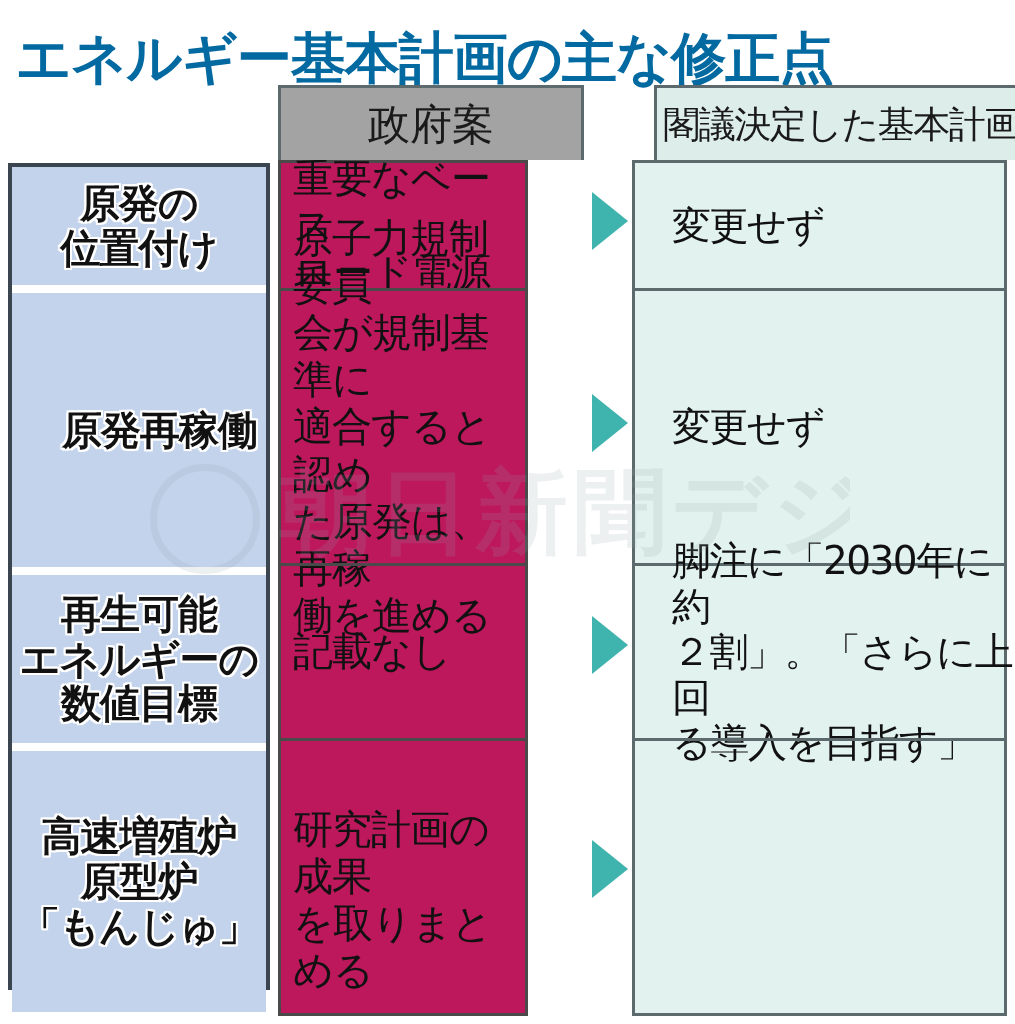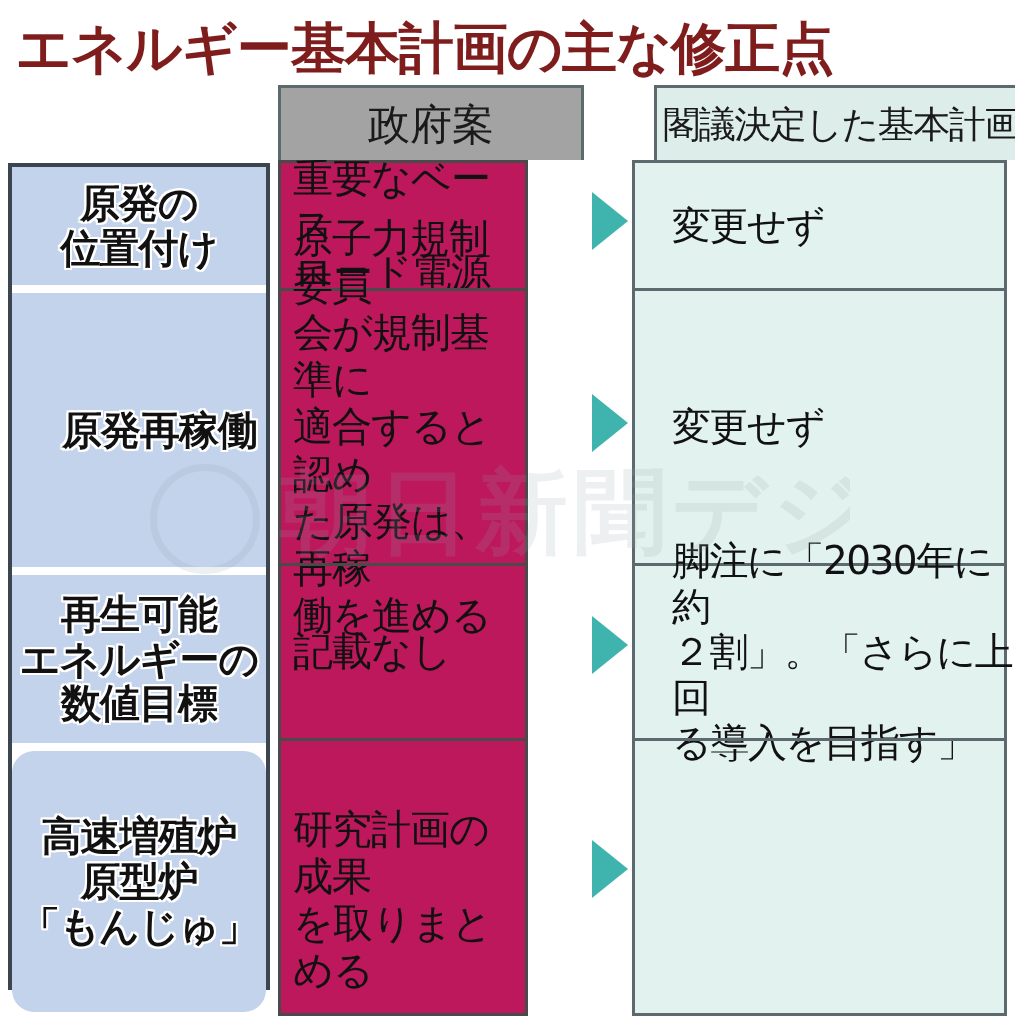--- a/index.html
+++ b/index.html
@@ -12,27 +12,27 @@
     height: 1024px;
     font-family: "Liberation Sans", "DejaVu Sans", sans-serif;
     overflow: hidden;
     position: relative;
   }
 
   
   .title {
     position: absolute;
     left: 0;
-    top: 12px;
+    top: 22px;
     width: 849px;
     text-align: center;
     font-size: 55px;
     font-weight: 700;
     letter-spacing: -1px;
-    color: #7f1d1d;
+    color: #0369a1;
     font-family: "DejaVu Sans", "Liberation Sans", sans-serif;
     white-space: nowrap;
   }
 
   
   .watermark {
     position: absolute;
     left: 150px;
     top: 448px;
     width: 700px;
@@ -123,21 +123,21 @@
     font-family: "DejaVu Sans", "Liberation Sans", sans-serif;
     text-shadow:
        2px  0   0 #ffffff, -2px  0   0 #ffffff,
        0    2px 0 #ffffff,  0   -2px 0 #ffffff,
        2px  2px 0 #ffffff, -2px  2px 0 #ffffff,
        2px -2px 0 #ffffff, -2px -2px 0 #ffffff;
   }
   #cat-1 { top: 0px;   height: 118px; }
   #cat-2 { top: 126px; height: 274px; padding-left: 41px; }
   #cat-3 { top: 408px; height: 168px; }
-  #cat-4 { top: 584px; height: 261px; border-radius: 22px; }
+  #cat-4 { top: 584px; height: 261px; }
 
   
   #gov-col {
     position: absolute;
     left: 278px;
     top: 160px;
     width: 250px;
     height: 856px;
     box-sizing: border-box;
     border: 3px solid #4a4a4a;

